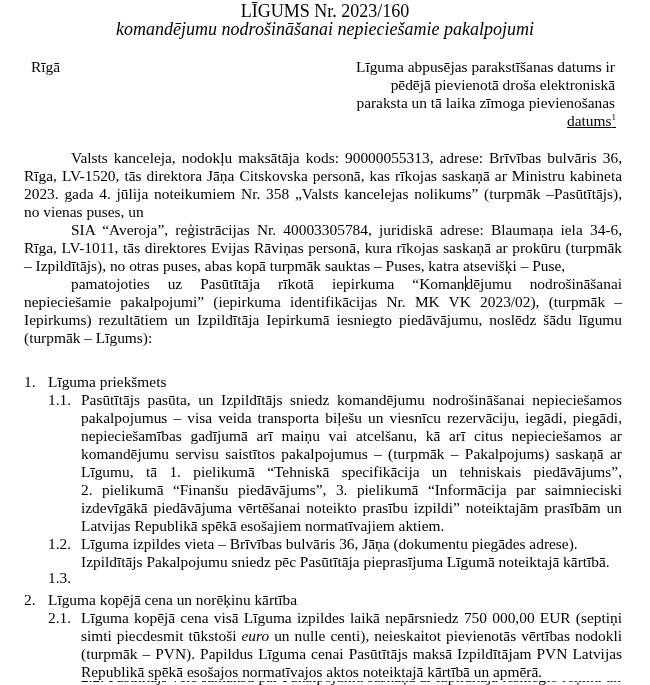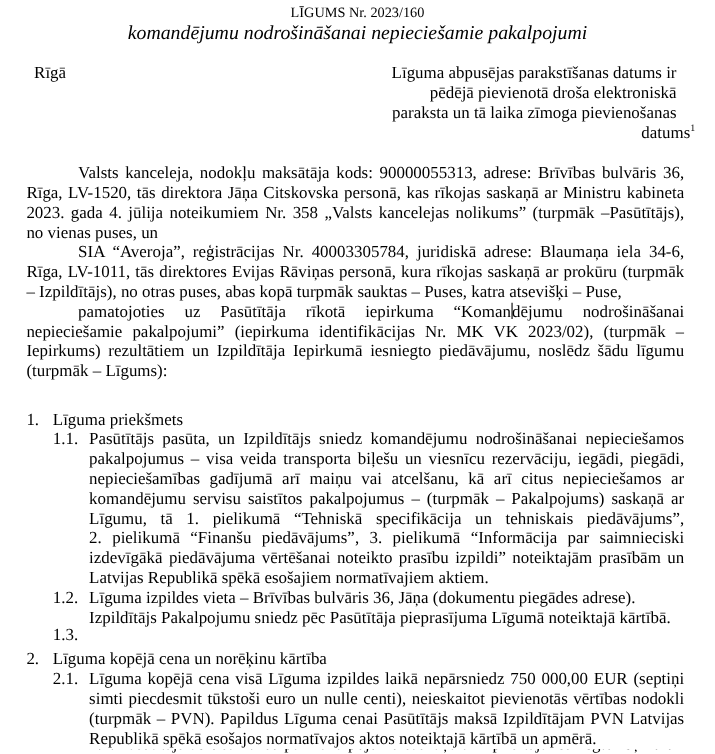--- a/index.html
+++ b/index.html
@@ -9,46 +9,46 @@
     color: #000000; font-size: 15.4px;
   }
   .page { position: absolute; left: 0; top: 0; width: 650px; height: 685px; }
   .line {
     position: absolute; white-space: nowrap; line-height: 18px; height: 18px;
   }
   .just {
     text-align: justify; text-align-last: justify; white-space: normal;
     overflow: hidden;
   }
-  .title { left: 0; width: 650px; text-align: center; font-size: 13px; }
+  .title { left: 0; width: 650px; text-align: center; font-size: 18px; }
   .subtitle { left: 0; width: 650px; text-align: center; font-style: italic; font-size: 18px; }
   .right { text-align: right; }
   .bold { font-weight: normal; }
-  .ital { }
+  .ital { font-style: italic; }
   sup { font-size: 9px; vertical-align: 6px; line-height: 0; }
   .cursor { display: inline-block; width: 1px; height: 15px; background: #000; vertical-align: -2px; margin: 0 0 0 0; }
   .num { position: absolute; line-height: 18px; white-space: nowrap; }
   .bottom-partial {
     position: absolute; left: 81px; top: 681px; width: 540px; height: 4px; overflow: hidden;
   }
   .bottom-partial span { display:block; margin-top:-13px; line-height:18px; color:#000; text-align:justify; text-align-last:justify; }
 </style>
 </head>
 <body>
 
 <div class="page">
 
   <div class="line title" style="top:2px;">LĪGUMS Nr. 2023/160</div>
   <div class="line subtitle" style="top:20px;">komandējumu nodrošināšanai nepieciešamie pakalpojumi</div>
 
   <div class="line" style="left:31px; top:58px;">Rīgā</div>
   <div class="line right" style="left:300px; width:315px; top:58px;">Līguma abpusējas parakstīšanas datums ir</div>
   <div class="line right" style="left:300px; width:315px; top:76px;">pēdējā pievienotā droša elektroniskā</div>
   <div class="line right" style="left:300px; width:315px; top:94px;">paraksta un tā laika zīmoga pievienošanas</div>
-  <div class="line right" style="left:312px; width:320px; top:112px;"><span>datums</span><sup>1</sup></div>
+  <div class="line right" style="left:296px; width:320px; top:112px;text-decoration:underline;"><span>datums</span><sup>1</sup></div>
 
   <div class="line just" style="left:71px; width:551px; top:149px;"><span class="bold">Valsts kanceleja</span><span>, nodokļu maksātāja kods: 90000055313, adrese: Brīvības bulvāris 36,</span></div>
   <div class="line just" style="left:24px; width:598px; top:167px;">Rīga, LV-1520, tās direktora Jāņa Citskovska personā, kas rīkojas saskaņā ar Ministru kabineta</div>
   <div class="line just" style="left:24px; width:598px; top:185px;">2023. gada 4. jūlija noteikumiem Nr. 358 „Valsts kancelejas nolikums”  (turpmāk –Pasūtītājs),</div>
   <div class="line" style="left:24px; top:203px;">no vienas puses, un</div>
 
   <div class="line just" style="left:71px; width:551px; top:221px;"><span class="bold">SIA “Averoja”</span><span>, reģistrācijas Nr. 40003305784, juridiskā adrese: Blaumaņa iela 34-6,</span></div>
   <div class="line just" style="left:24px; width:598px; top:239px;">Rīga, LV-1011, tās direktores Evijas Rāviņas personā, kura rīkojas saskaņā ar prokūru (turpmāk</div>
   <div class="line" style="left:24px; top:257px;">– Izpildītājs), no otras puses, abas kopā turpmāk sauktas – Puses, katra atsevišķi – Puse,</div>
 

